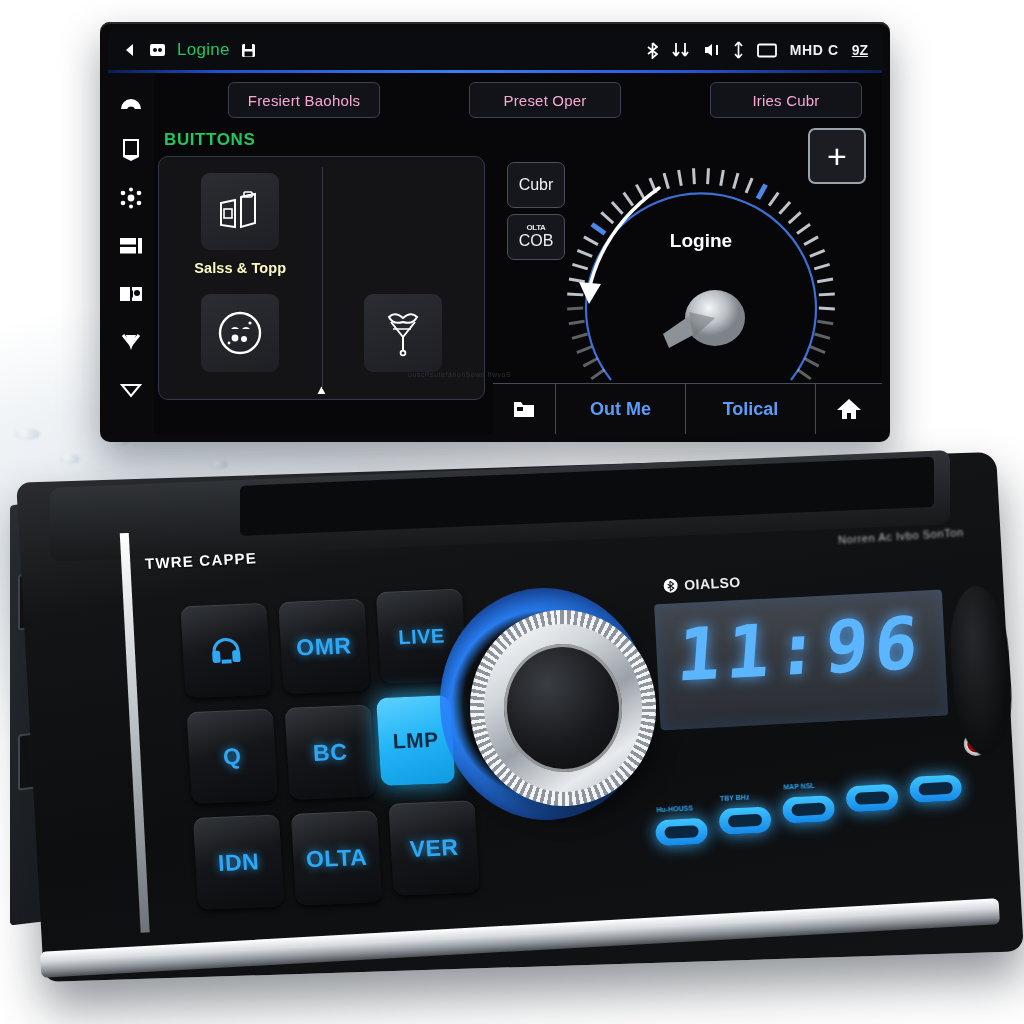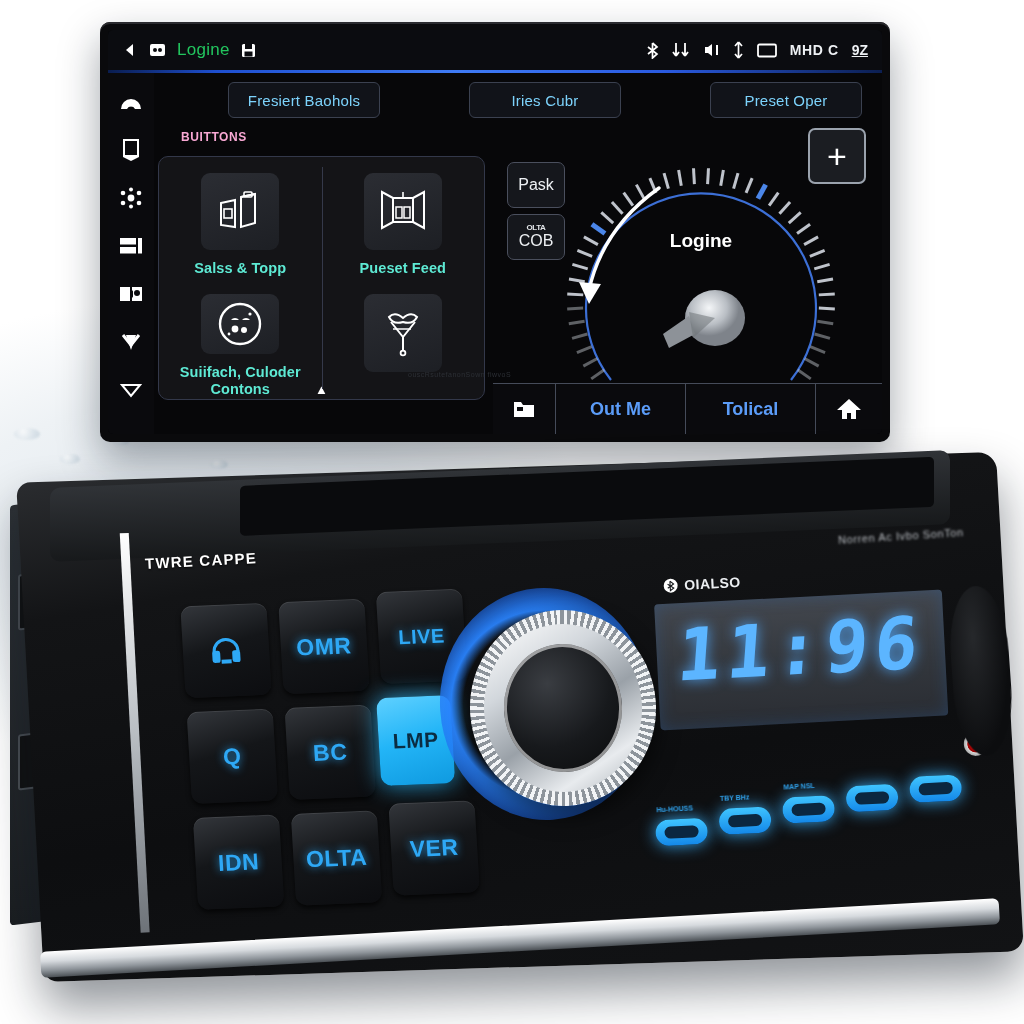--- a/index.html
+++ b/index.html
@@ -40,37 +40,37 @@
      background:linear-gradient(90deg,#0a1d4f 0%,#1e4fd0 14%,#3f7bf5 45%,#2a5ae0 72%,#0c1f52 100%);}
 
   
   .rail{position:absolute;left:0;top:43px;bottom:0;width:46px;background:#0a0a0d;
         display:flex;flex-direction:column;align-items:center;padding-top:16px;gap:22px;}
   .rail-item{width:30px;height:26px;display:flex;align-items:center;justify-content:center;color:#f4f6f8;cursor:pointer;}
 
   
   .tabs{position:absolute;left:120px;right:20px;top:52px;height:36px;display:flex;justify-content:space-between;}
   .tab{min-width:152px;height:36px;border:1px solid #3b4150;border-radius:6px;background:#111319;
-       color:#7dd3fc;font-size:15px;display:flex;align-items:center;justify-content:center;
+       color:#f9a8d4;font-size:15px;display:flex;align-items:center;justify-content:center;
        padding:0 14px;box-sizing:border-box;cursor:pointer;letter-spacing:.2px;}
 
   
-  .sec-title{position:absolute;left:56px;top:100px;color:#f9a8d4;font-size:12px;font-weight:700;letter-spacing:.6px;margin-left:17px;}
+  .sec-title{position:absolute;left:56px;top:100px;color:#22c55e;font-size:17px;font-weight:700;letter-spacing:.6px;}
 
   
   .plus-btn{position:absolute;right:16px;top:98px;width:54px;height:52px;border:2px solid #9aa2ad;border-radius:7px;
      background:#1b1d22;color:#fff;display:flex;align-items:center;justify-content:center;font-size:34px;line-height:1;cursor:pointer;}
 
   
   .grid-card{position:absolute;left:50px;top:126px;width:325px;bottom:34px;border:1px solid #33384a;border-radius:10px;background:#141417;overflow:hidden;}
   .grid-card:after{content:"";position:absolute;left:50%;top:10px;bottom:10px;width:1px;background:#35394a;}
   .gcell{position:absolute;width:50%;height:50%;display:flex;flex-direction:column;align-items:center;justify-content:flex-start;padding-top:16px;box-sizing:border-box;cursor:pointer;}
   .gcell .tile{width:78px;height:78px;border-radius:9px;background:linear-gradient(160deg,#2b2d33 0%,#1d1f24 100%);
      display:flex;align-items:center;justify-content:center;color:#ffffff;}
-  .gcell .lbl{margin-top:10px;color:#5eead4;font-size:14.5px;font-weight:700;text-align:center;line-height:1.22;max-width:140px;letter-spacing:.1px;}
+  .gcell .lbl{margin-top:10px;color:#fef9c3;font-size:14.5px;font-weight:700;text-align:center;line-height:1.22;max-width:140px;letter-spacing:.1px;}
   .grid-caret{position:absolute;left:50%;transform:translateX(-50%);bottom:2px;color:#ffffff;font-size:13px;}
 
   
   .gauge-panel{position:absolute;left:385px;right:0;top:126px;bottom:56px;}
   .side-btn{position:absolute;left:14px;width:56px;height:44px;border:1px solid #4a4f5d;border-radius:7px;background:#15171c;
      color:#eef1f4;font-size:16px;display:flex;flex-direction:column;align-items:center;justify-content:center;cursor:pointer;line-height:1.05;}
   .side-btn .mini{font-size:8px;letter-spacing:-.4px;font-weight:800;opacity:.95;}
   .dial-wrap{position:absolute;left:58px;top:-4px;width:300px;height:300px;}
   .dial-label{position:absolute;left:50%;top:78px;transform:translateX(-50%);color:#ffffff;font-size:19px;font-weight:700;}
 
@@ -272,84 +272,70 @@
       </div>
       <div class="rail-item">
         <svg width="22" height="16" viewBox="0 0 22 16">
             <path d="M2 3 L20 3 L11 14 Z" stroke="#fff" stroke-width="2" fill="none"></path>
           </svg>
       </div>
     </div>
 
     <div class="tabs">
       <div class="tab">Fresiert Baohols</div>
+      <div class="tab">Preset Oper</div>
       <div class="tab">Iries Cubr</div>
-      <div class="tab">Preset Oper</div>
     </div>
 
     <div class="sec-title">BUITTONS</div>
     <div class="plus-btn">+</div>
 
     <div class="grid-card">
       <div class="gcell" style="left:0;top:0">
         <div class="tile">
           <svg width="46" height="42" viewBox="0 0 46 42">
             <path d="M4 12 L18 9 L18 36 L4 34 Z" stroke="#fff" stroke-width="2" fill="none"></path>
             <rect x="7" y="18" width="8" height="9" stroke="#fff" stroke-width="1.6" fill="none"></rect>
             <path d="M24 6 L38 3 L38 32 L24 36 Z" stroke="#fff" stroke-width="2" fill="none"></path>
             <path d="M24 6 L38 3" stroke="#fff" stroke-width="2"></path>
             <rect x="27" y="1" width="8" height="5" rx="1" stroke="#fff" stroke-width="1.6" fill="none"></rect>
           </svg>
         </div>
         <div class="lbl">Salss &amp; Topp</div>
-      </div>
-      <div class="gcell" style="left:50%;top:0">
-        <div class="tile">
-          <svg width="48" height="44" viewBox="0 0 48 44">
-            <path d="M14 8 L34 8 L34 32 L14 32 Z" stroke="#fff" stroke-width="2" fill="none"></path>
-            <path d="M14 8 L3 2 L3 38 L14 32" stroke="#fff" stroke-width="2" fill="none"></path>
-            <path d="M34 8 L45 2 L45 38 L34 32" stroke="#fff" stroke-width="2" fill="none"></path>
-            <rect x="17" y="17" width="6" height="11" stroke="#fff" stroke-width="1.5" fill="none"></rect>
-            <rect x="25" y="17" width="6" height="11" stroke="#fff" stroke-width="1.5" fill="none"></rect>
-            <path d="M24 8 L24 2" stroke="#fff" stroke-width="1.6"></path>
-          </svg>
-        </div>
-        <div class="lbl">Pueset Feed</div>
       </div>
       <div class="gcell" style="left:0;top:50%">
         <div class="tile">
           <svg width="46" height="46" viewBox="0 0 46 46">
             <circle cx="23" cy="23" r="20" stroke="#fff" stroke-width="2.4" fill="none"></circle>
             <path d="M14 19 A5 5 0 0 1 22 19 Z" fill="#fff"></path>
             <path d="M25 19 A5 5 0 0 1 33 19 Z" fill="#fff"></path>
             <circle cx="18" cy="28" r="3.4" fill="#fff"></circle>
             <circle cx="27" cy="29" r="3" fill="#fff"></circle>
             <circle cx="33" cy="13" r="1.6" fill="#fff"></circle>
             <circle cx="12" cy="33" r="1.4" fill="#fff"></circle>
           </svg>
         </div>
-        <div class="lbl">Suiifach, Culoder Contons</div>
       </div>
       <div class="gcell" style="left:50%;top:50%">
         <div class="tile">
           <svg width="44" height="48" viewBox="0 0 44 48">
             <path d="M8 8 Q14 2 22 9 Q30 2 36 8 Q32 16 22 13 Q12 16 8 8 Z" stroke="#fff" stroke-width="2" fill="none"></path>
             <path d="M10 13 L22 28 L34 13" stroke="#fff" stroke-width="2" fill="none"></path>
             <path d="M12 20 L30 20" stroke="#fff" stroke-width="1.6"></path>
             <path d="M22 28 L22 42" stroke="#fff" stroke-width="2"></path>
             <circle cx="22" cy="44" r="2.4" stroke="#fff" stroke-width="1.8" fill="none"></circle>
           </svg>
         </div>
       </div>
       <div class="grid-caret">▲</div>
     </div>
 
     <div class="gauge-panel">
       <div class="side-btn" style="top:6px">
-        <span>Pask</span>
+        <span>Cubr</span>
       </div>
       <div class="side-btn" style="top:58px">
         <span class="mini">OLTA</span>
         <span>COB</span>
       </div>
 
       <div class="dial-wrap">
         <svg width="300" height="300" viewBox="0 0 300 300">
 
           <path d="M60 228 A115 115 0 1 1 240 228" stroke="#3c6fd6" stroke-width="2.2" fill="none"></path>

